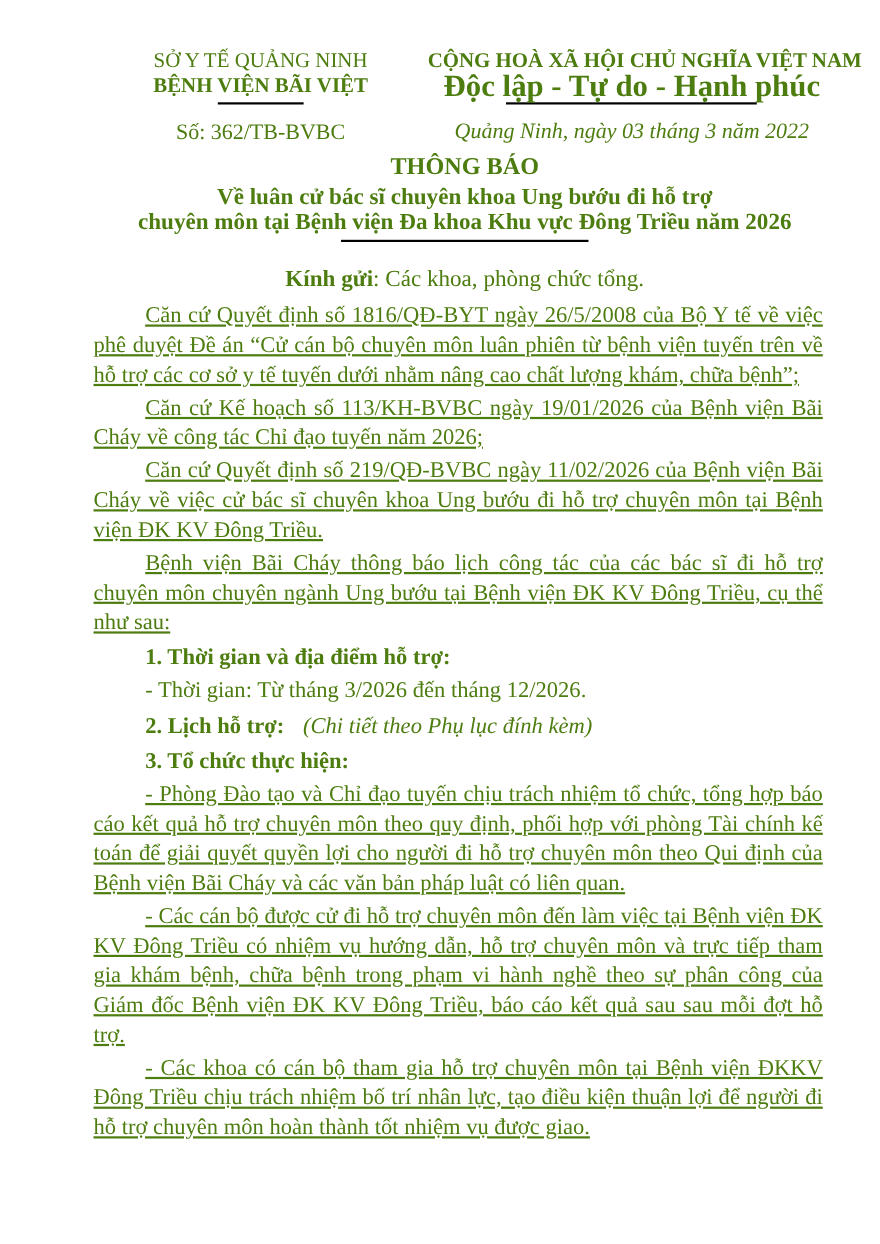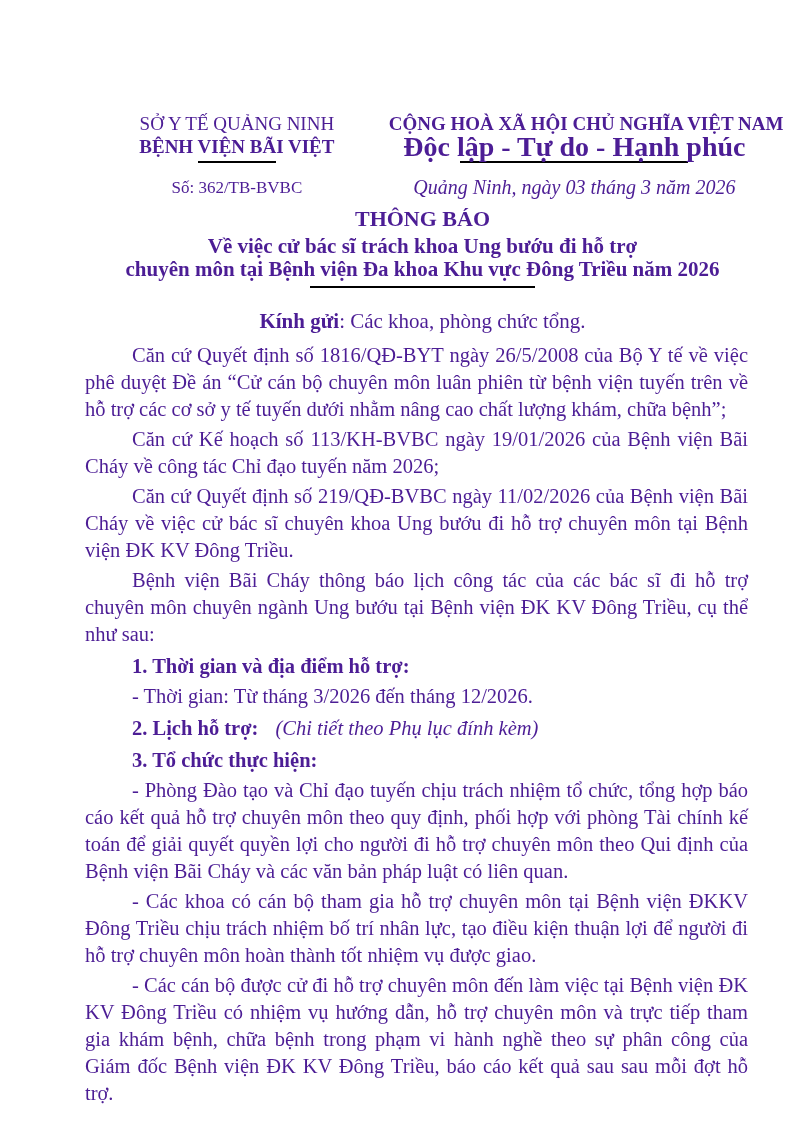--- a/index.html
+++ b/index.html
@@ -6,23 +6,23 @@
     margin: 0;
     padding: 0;
     background: #ffffff;
   }
   .page {
     position: relative;
     width: 800px;
     height: 1131px;
     box-sizing: border-box;
     background: #ffffff;
-    color: #4c1d95;
+    color: #4d7c0f;
     font-family: "Liberation Serif", "DejaVu Serif", serif;
-    padding: 112px 40px 0 85px;
+    padding: 44px 40px 0 85px;
     overflow: hidden;
   }
   
   .header {
     display: flex;
     width: 100%;
   }
   .header-left {
     width: 45%;
     text-align: center;
@@ -59,21 +59,21 @@
     border-top: 2px solid #000;
     margin: 3px auto 0 auto;
   }
   .rule-medium {
     width: 228px;
     border-top: 2px solid #000;
     margin: 2px auto 0 auto;
   }
   .doc-number {
     margin-top: 13px;
-    font-size: 17px;
+    font-size: 20px;
     line-height: 24px;
     white-space: nowrap;
   }
   .date-line {
     margin-top: 12px;
     font-size: 20px;
     line-height: 24px;
     font-style: italic;
     white-space: nowrap;
   }
@@ -109,20 +109,21 @@
   
   .doc-body {
     margin-top: 9px;
     font-size: 20.5px;
     line-height: 27px;
   }
   .para {
     margin: 3px 12px 0 0;
     text-align: justify;
     text-indent: 47px;
+    text-decoration: underline;
   }
   .heading {
     margin: 5px 0 0 0;
     font-weight: bold;
     text-indent: 47px;
   }
   .list-item {
     margin: 3px 0 0 0;
     text-indent: 47px;
   }
@@ -141,27 +142,27 @@
     <div class="header-left">
       <div class="org-line1">SỞ Y TẾ QUẢNG NINH</div>
       <div class="org-line2">BỆNH VIỆN BÃI VIỆT</div>
       <div class="rule-short"></div>
       <div class="doc-number">Số: 362/TB-BVBC</div>
     </div>
     <div class="header-right">
       <div class="nat-line1">CỘNG HOÀ XÃ HỘI CHỦ NGHĨA VIỆT NAM</div>
       <div class="nat-line2">Độc lập - Tự do - Hạnh phúc</div>
       <div class="rule-medium"></div>
-      <div class="date-line">Quảng Ninh, ngày 03 tháng 3 năm 2026</div>
+      <div class="date-line">Quảng Ninh, ngày 03 tháng 3 năm 2022</div>
     </div>
   </div>
 
   <div class="title-block">
     <div class="title-main">THÔNG BÁO</div>
-    <div class="title-sub first">Về việc cử bác sĩ trách khoa Ung bướu đi hỗ trợ</div>
+    <div class="title-sub first">Về luân cử bác sĩ chuyên khoa Ung bướu đi hỗ trợ</div>
     <div class="title-sub">chuyên môn tại Bệnh viện Đa khoa Khu vực Đông Triều năm 2026</div>
     <div class="rule-title"></div>
   </div>
 
   <div class="salutation">
     <span class="label">Kính gửi</span><span>: Các khoa, phòng chức tổng.</span>
   </div>
 
   <div class="doc-body">
     <p class="para">Căn cứ Quyết định số 1816/QĐ-BYT ngày 26/5/2008 của Bộ Y tế về việc phê duyệt Đề án “Cử cán bộ chuyên môn luân phiên từ bệnh viện tuyến trên về hỗ trợ các cơ sở y tế tuyến dưới nhằm nâng cao chất lượng khám, chữa bệnh”;</p>
@@ -169,17 +170,17 @@
     <p class="para">Căn cứ Quyết định số 219/QĐ-BVBC ngày 11/02/2026 của Bệnh viện Bãi Cháy về việc cử bác sĩ chuyên khoa Ung bướu đi hỗ trợ chuyên môn tại Bệnh viện ĐK KV Đông Triều.</p>
     <p class="para">Bệnh viện Bãi Cháy thông báo lịch công tác của các bác sĩ đi hỗ trợ chuyên môn chuyên ngành Ung bướu tại Bệnh viện ĐK KV Đông Triều, cụ thể như sau:</p>
 
     <p class="heading">1. Thời gian và địa điểm hỗ trợ:</p>
     <p class="list-item">- Thời gian: Từ tháng 3/2026 đến tháng 12/2026.</p>
 
     <p class="heading"><span>2. Lịch hỗ trợ:</span><span class="inline-note">(Chi tiết theo Phụ lục đính kèm)</span></p>
 
     <p class="heading">3. Tổ chức thực hiện:</p>
     <p class="para">- Phòng Đào tạo và Chỉ đạo tuyến chịu trách nhiệm tổ chức, tổng hợp báo cáo kết quả hỗ trợ chuyên môn theo quy định, phối hợp với phòng Tài chính kế toán để giải quyết quyền lợi cho người đi hỗ trợ chuyên môn theo Qui định của Bệnh viện Bãi Cháy và các văn bản pháp luật có liên quan.</p>
+    <p class="para">- Các cán bộ được cử đi hỗ trợ chuyên môn đến làm việc tại Bệnh viện ĐK KV Đông Triều có nhiệm vụ hướng dẫn, hỗ trợ chuyên môn và trực tiếp tham gia khám bệnh, chữa bệnh trong phạm vi hành nghề theo sự phân công của Giám đốc Bệnh viện ĐK KV Đông Triều, báo cáo kết quả sau sau mỗi đợt hỗ trợ.</p>
     <p class="para">- Các khoa có cán bộ tham gia hỗ trợ chuyên môn tại Bệnh viện ĐKKV Đông Triều chịu trách nhiệm bố trí nhân lực, tạo điều kiện thuận lợi để người đi hỗ trợ chuyên môn hoàn thành tốt nhiệm vụ được giao.</p>
-    <p class="para">- Các cán bộ được cử đi hỗ trợ chuyên môn đến làm việc tại Bệnh viện ĐK KV Đông Triều có nhiệm vụ hướng dẫn, hỗ trợ chuyên môn và trực tiếp tham gia khám bệnh, chữa bệnh trong phạm vi hành nghề theo sự phân công của Giám đốc Bệnh viện ĐK KV Đông Triều, báo cáo kết quả sau sau mỗi đợt hỗ trợ.</p>
   </div>
 
 </div>
 
 </body></html>

